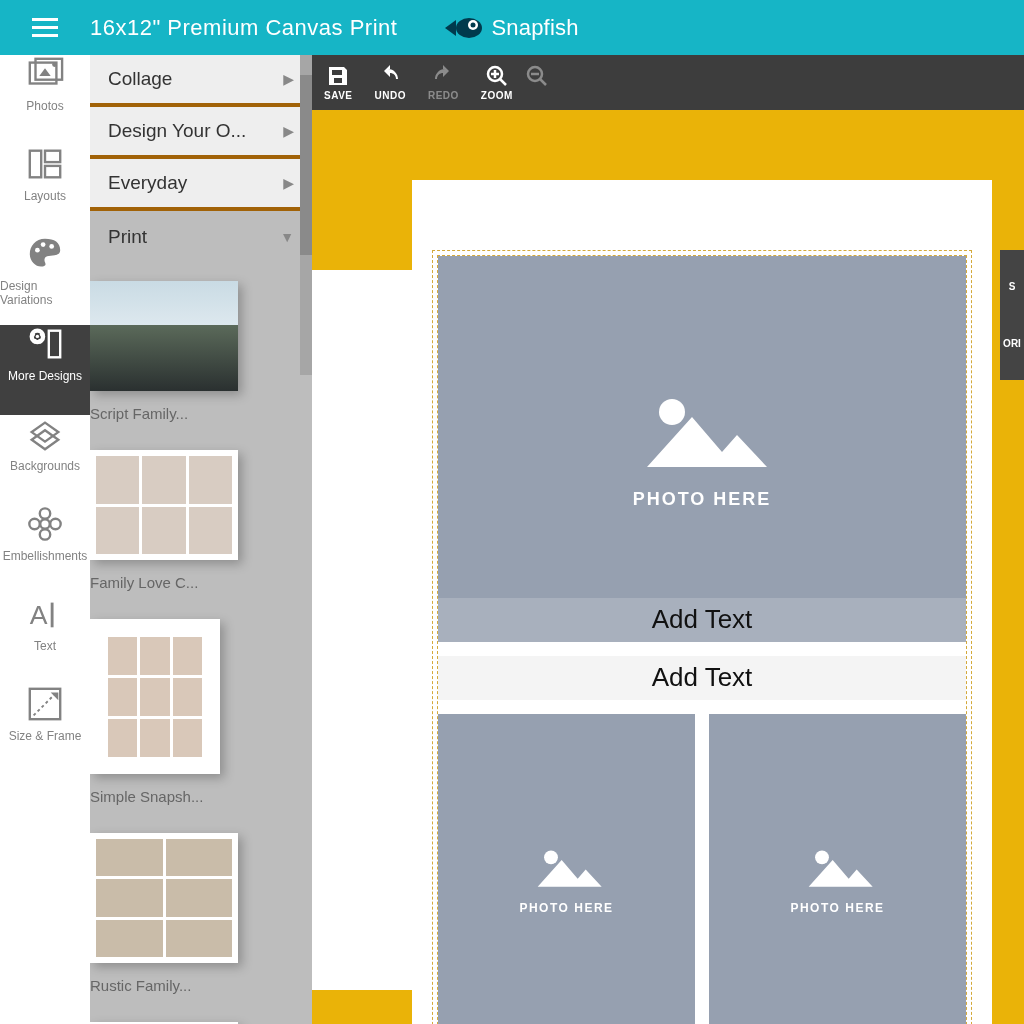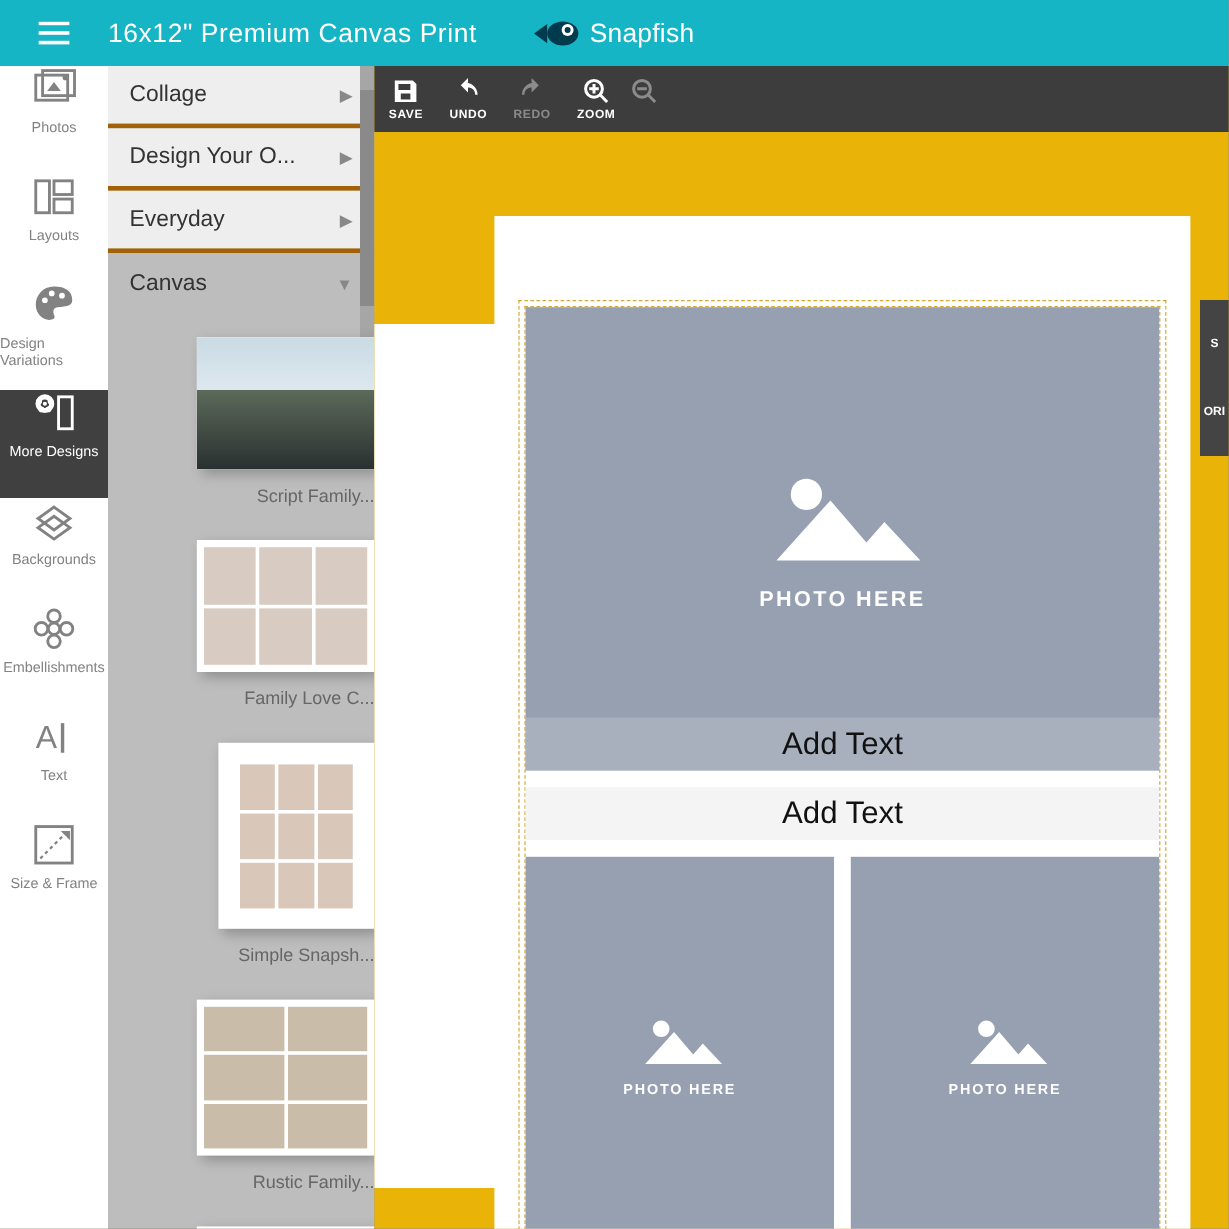--- a/index.html
+++ b/index.html
@@ -14,21 +14,21 @@
 .main{display:flex;height:calc(1024px - 55px)}
 .tool-rail{width:90px;background:#fff;display:flex;flex-direction:column}
 .tool{height:90px;display:flex;flex-direction:column;align-items:center;justify-content:flex-start;gap:6px;color:#828282;font-size:12px;cursor:pointer}
 .tool.active{background:#404040;color:#fff}
 .tool svg{width:38px;height:38px}
 
 .panel{width:222px;background:#bdbdbd;display:flex;flex-direction:column;position:relative}
 .cat{height:52px;background:#eee;border-bottom:4px solid #a16207;display:flex;align-items:center;justify-content:space-between;padding:0 18px;font-size:19px;color:#333;cursor:pointer}
 .cat .arrow{color:#888;font-size:14px}
 .thumbs{flex:1;overflow:hidden;padding:18px 0}
-.thumb{display:flex;flex-direction:column;align-items:flex-end;margin-bottom:28px}
+.thumb{display:flex;flex-direction:column;align-items:flex-start;margin-bottom:28px}
 .thumb-img{width:148px;height:110px;background:#fff;box-shadow:4px 4px 10px rgba(0,0,0,.25);position:relative;overflow:hidden}
 .thumb-tall{width:130px;height:155px;background:#fff;box-shadow:4px 4px 10px rgba(0,0,0,.25);display:flex;align-items:center;justify-content:center}
 .thumb-label{margin-top:14px;font-size:15px;color:#666}
 .scroll-track{position:absolute;right:0;top:0;width:12px;height:320px;background:#a6a6a6}
 .scroll-thumb{width:12px;height:180px;background:#8a8a8a;margin-top:20px}
 
 .canvas-area{flex:1;display:flex;flex-direction:column;background:#eab308;position:relative}
 .action-bar{height:55px;background:#3d3d3d;display:flex;align-items:center;padding-left:12px;gap:22px}
 .action{display:flex;flex-direction:column;align-items:center;color:#fff;font-size:10px;font-weight:700;letter-spacing:.5px;cursor:pointer}
 .action svg{width:24px;height:24px;margin-bottom:2px}
@@ -166,21 +166,21 @@
     </div>
     <div class="cat">
       <span>Design Your O...</span>
       <span class="arrow">▶</span>
     </div>
     <div class="cat">
       <span>Everyday</span>
       <span class="arrow">▶</span>
     </div>
     <div class="cat" style="background:#bdbdbd;border:none">
-      <span>Canvas</span>
+      <span>Print</span>
       <span class="arrow">▼</span>
     </div>
 
     <div class="scroll-track">
         <div class="scroll-thumb"></div>
       </div>
 
     <div class="thumbs">
       <div class="thumb">
         <div class="thumb-img">

